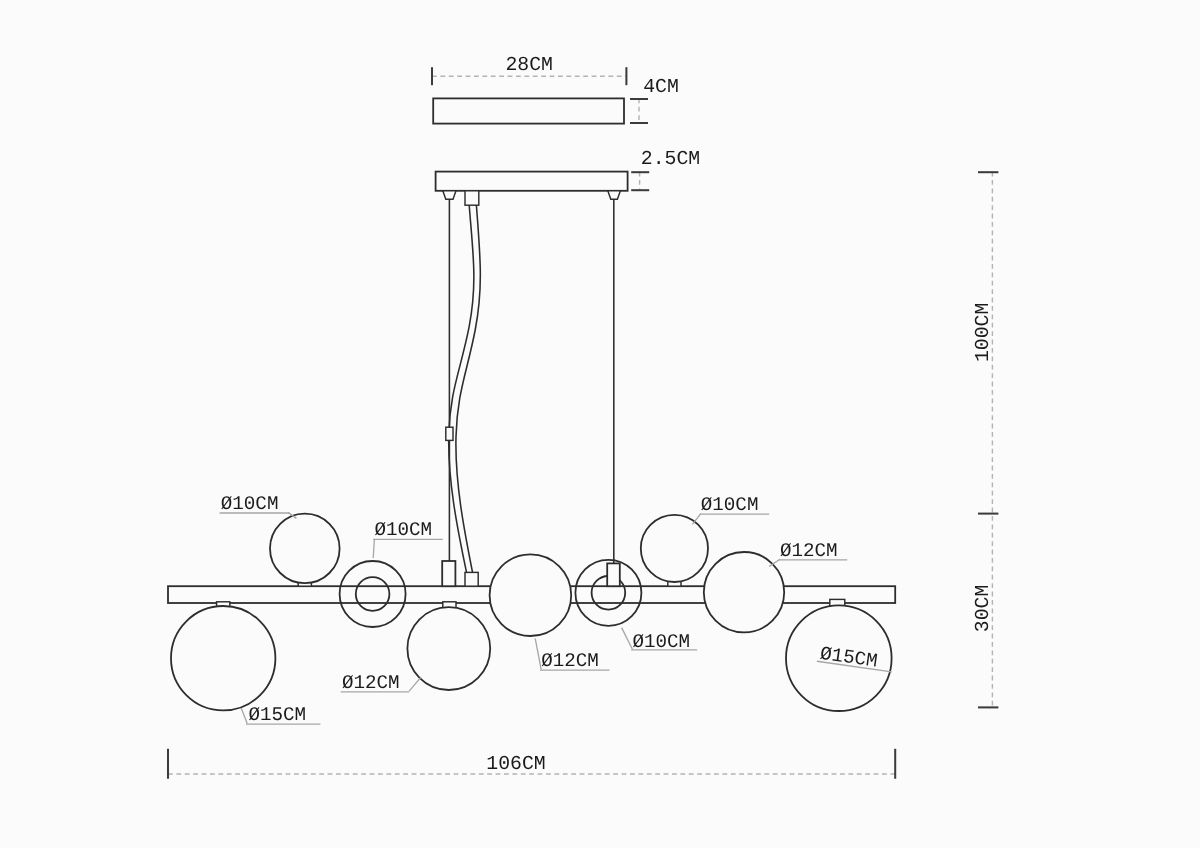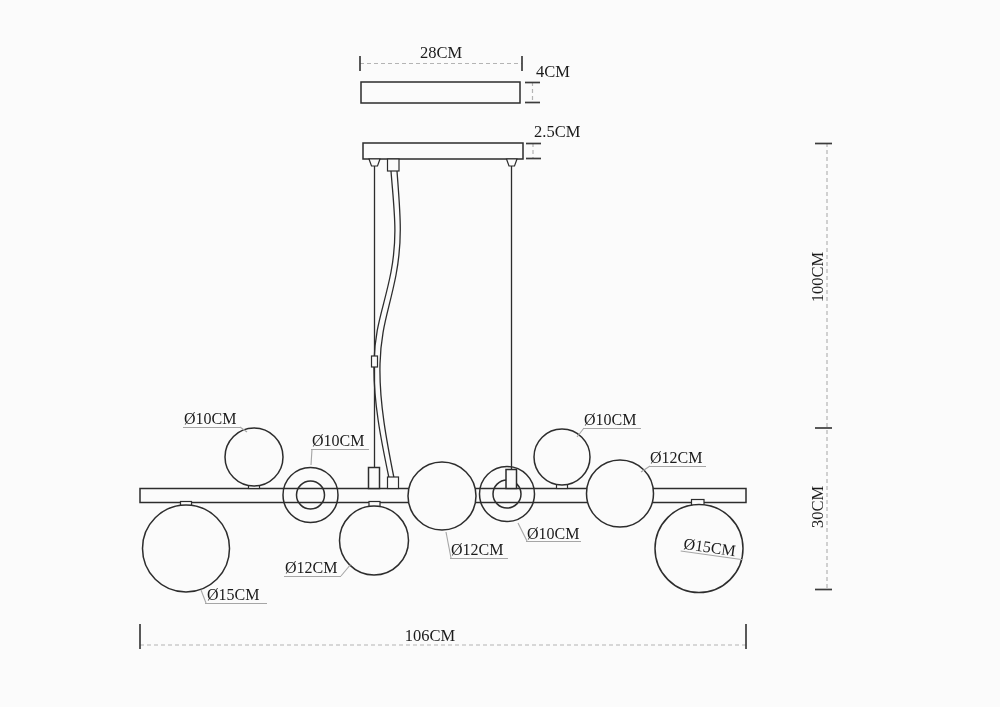--- a/index.html
+++ b/index.html
@@ -1,20 +1,20 @@
 <!DOCTYPE html>
 <html><head>
 <meta charset="utf-8">
 <style>
   html,body{margin:0;padding:0;background:#ffffff;}
   .stage{
     position:relative;
     width:1000px;height:707px;
     background:#fbfbfb;
-    font-family:Liberation Serif, serif;
+    font-family:Liberation Mono, monospace;
     overflow:hidden;
   }
   svg{display:block;}
   .outline{fill:none;stroke:#2d2d2d;stroke-width:1.5;}
   .solidpart{fill:#fbfbfb;stroke:#2d2d2d;stroke-width:1.5;}
   .thinpart{fill:#fbfbfb;stroke:#2d2d2d;stroke-width:1.2;}
   .cable{fill:none;stroke:#2d2d2d;stroke-width:1.3;}
   .dimline{fill:none;stroke:#b4b4b4;stroke-width:1.2;stroke-dasharray:4 3;}
   .tick{stroke:#3c3c3c;stroke-width:1.7;}
   .leader{fill:none;stroke:#a6a6a6;stroke-width:1.1;}

